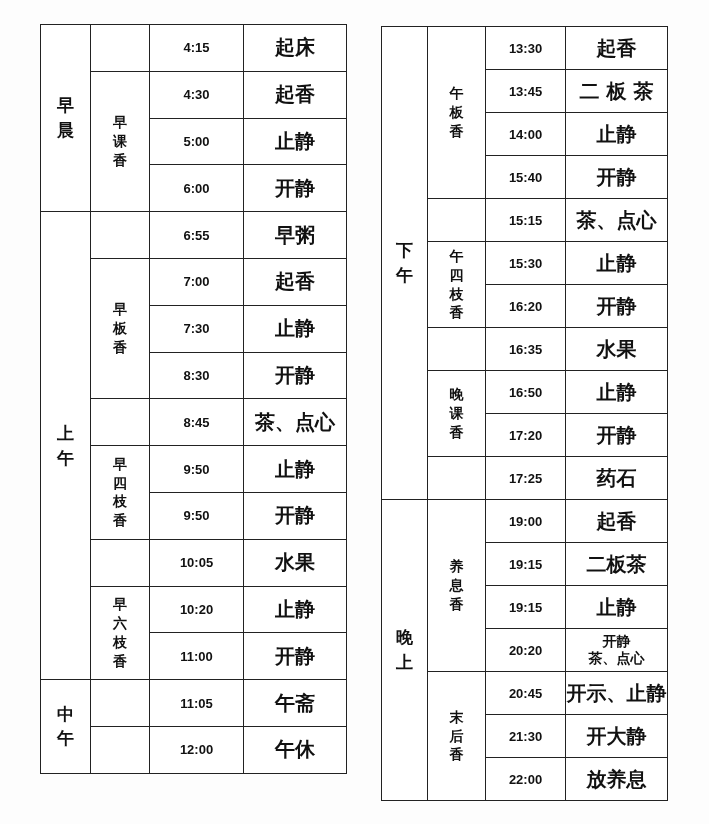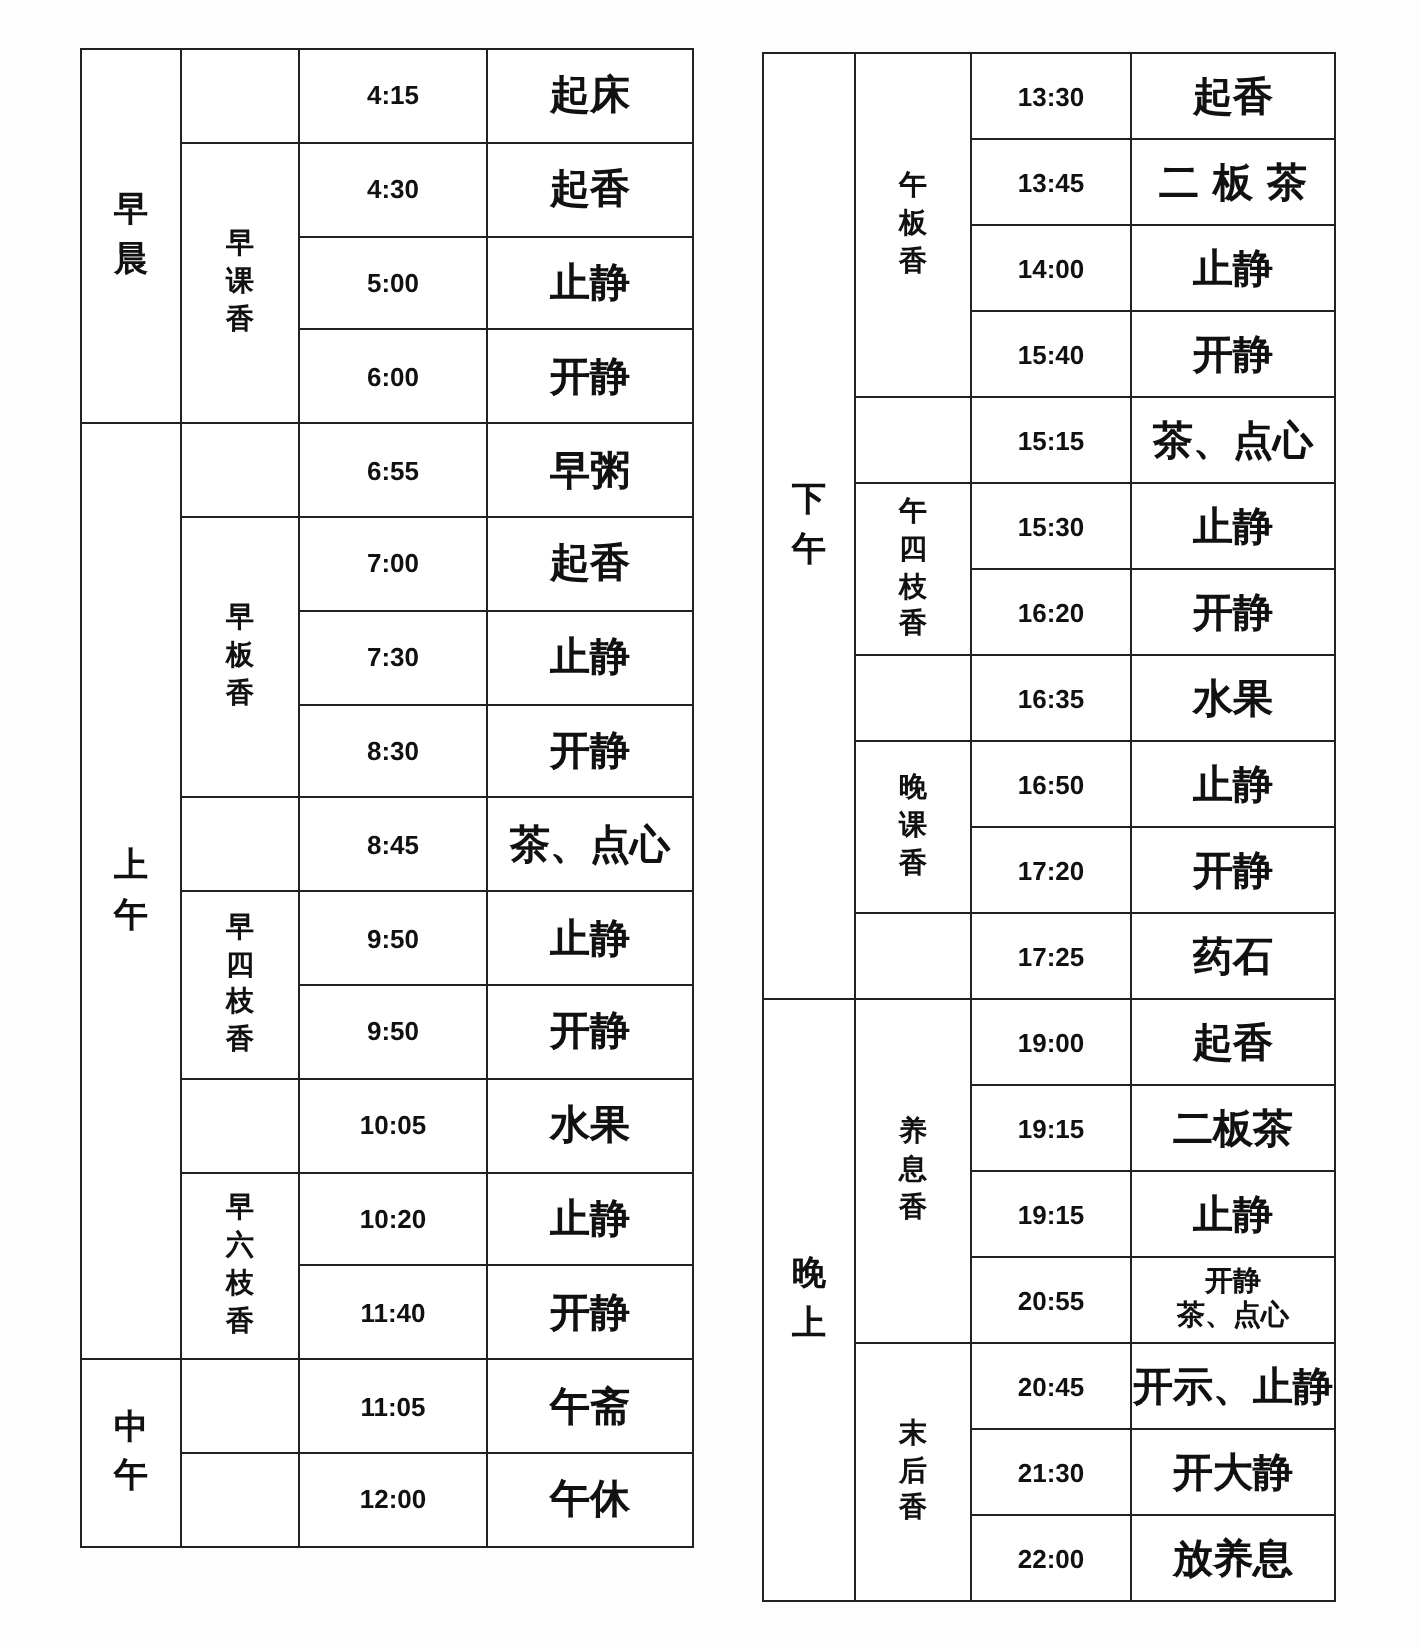--- a/index.html
+++ b/index.html
@@ -118,21 +118,21 @@
         <td class="session" rowspan="1"><span class="vtext"></span></td>
         <td class="time">10:05</td>
         <td class="activity">水果</td>
       </tr>
       <tr>
         <td class="session" rowspan="2"><span class="vtext"><span>早</span><span>六</span><span>枝</span><span>香</span></span></td>
         <td class="time">10:20</td>
         <td class="activity">止静</td>
       </tr>
       <tr>
-        <td class="time">11:40</td>
+        <td class="time">11:00</td>
         <td class="activity">开静</td>
       </tr>
       <tr>
         <td class="period" rowspan="2"><span class="vtext"><span>中</span><span>午</span></span></td>
         <td class="session" rowspan="1"><span class="vtext"></span></td>
         <td class="time">11:05</td>
         <td class="activity">午斋</td>
       </tr>
       <tr>
         <td class="session" rowspan="1"><span class="vtext"></span></td>
@@ -209,21 +209,21 @@
       </tr>
       <tr>
         <td class="time">19:15</td>
         <td class="activity">二板茶</td>
       </tr>
       <tr>
         <td class="time">19:15</td>
         <td class="activity">止静</td>
       </tr>
       <tr>
-        <td class="time">20:55</td>
+        <td class="time">20:20</td>
         <td class="activity small">
           <div>开静</div>
           <div>茶、点心</div>
         </td>
       </tr>
       <tr>
         <td class="session" rowspan="3"><span class="vtext"><span>末</span><span>后</span><span>香</span></span></td>
         <td class="time">20:45</td>
         <td class="activity">开示、止静</td>
       </tr>

